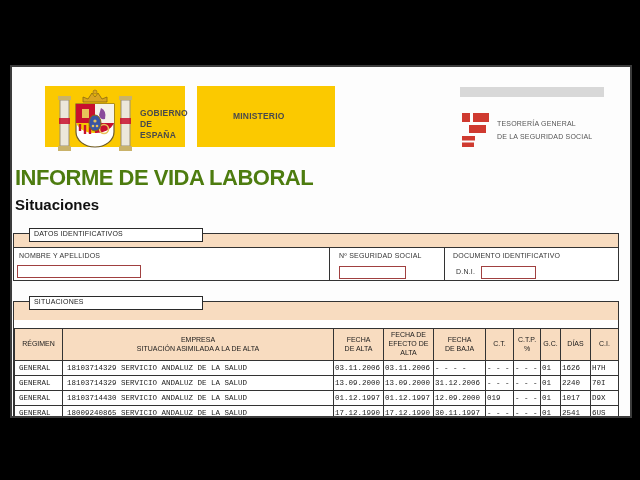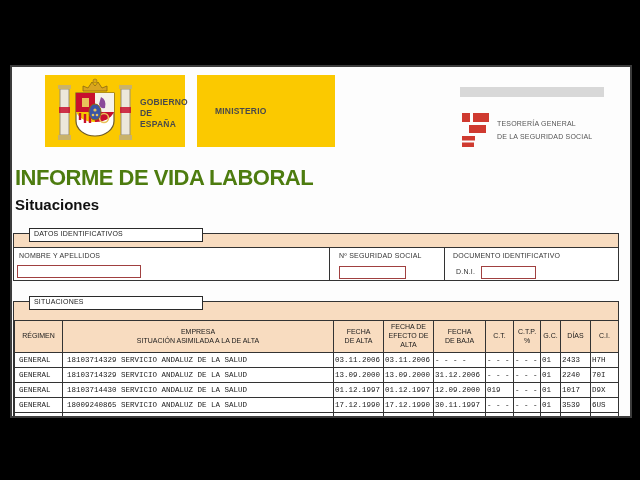--- a/index.html
+++ b/index.html
@@ -6,26 +6,26 @@
     --band_peach:#f8dcc0; --logo_yellow:#fbc900; --redaction_red:#a04040;
     --tgss_red:#cf3a30; --gray_bar:#d8d8d8; --table_border:#333333;
   }
   html,body{margin:0;padding:0;}
   body{width:640px;height:480px;background:#000;position:relative;overflow:hidden;
        font-family:"Liberation Sans",sans-serif;}
   .page{position:absolute;left:10px;top:65px;width:618px;height:349px;
         background:#fdfdfd;border:2px solid #3c3c3c;overflow:hidden;}
 
   
-  .ybox{position:absolute;top:8px;height:72px;background:var(--logo_yellow);}
+  .ybox{position:absolute;top:19px;height:61px;background:var(--logo_yellow);}
   .ybox1{left:33px;width:140px;}
   .ybox2{left:185px;width:138px;display:flex;flex-direction:column;justify-content:center;}
   .gob-text{position:absolute;left:95px;top:0;height:76px;display:flex;flex-direction:column;justify-content:center;}
   .ylabel{font-size:8.5px;font-weight:700;color:#4a4a4a;line-height:11px;letter-spacing:.2px;}
-  .ybox2 .ylabel{margin-left:18px;}
+  .ybox2 .ylabel{margin-left:36px;}
   .coat{position:absolute;left:12px;top:2px;}
 
   .tgss-bar{position:absolute;left:448px;top:20px;width:144px;height:10px;background:var(--gray_bar);}
   .tgss-logo{position:absolute;left:450px;top:46px;}
   .tgss-text{position:absolute;left:485px;top:50px;font-size:7px;color:#555;line-height:13px;letter-spacing:.2px;}
 
   .title{position:absolute;left:3px;top:98px;font-size:22px;font-weight:700;color:#4d7c0f;letter-spacing:-.5px;}
   .subtitle{position:absolute;left:3px;top:129px;font-size:15px;font-weight:700;color:#111;}
 
   
@@ -34,21 +34,21 @@
   .tab{position:absolute;left:15px;top:-6px;width:168px;height:11px;background:#fff;
        border:1px solid #2a2a2a;font-size:7px;color:#222;padding:1px 0 0 4px;letter-spacing:.2px;z-index:3;}
   .datos{top:166px;height:46px;}
   .field-label{position:absolute;font-size:7px;color:#333;letter-spacing:.2px;}
   .redbox{position:absolute;height:11px;background:#fff;border:1px solid var(--redaction_red);}
   .vline{position:absolute;top:14px;bottom:0;width:1px;background:var(--table_border);}
 
   .sits{top:234px;}
   .sec-band2{height:18px;background:var(--band_peach);}
 
-  table{border-collapse:collapse;table-layout:fixed;width:604px;}
+  table{border-collapse:collapse;table-layout:fixed;width:604px;margin-top:8px;}
   th,td{border:1px solid var(--table_border);overflow:hidden;}
   th{height:29px;background:var(--band_peach);font-weight:400;font-size:7px;color:#1a1a1a;
      line-height:1.25;text-align:center;vertical-align:middle;padding:1px 1px;}
   td{height:14px;font-family:"Liberation Mono",monospace;font-size:7.5px;color:#1a1a1a;
      text-align:left;white-space:pre;padding:0 1px;}
   td.c-regimen,td.c-empresa{text-align:left;padding-left:4px;}
 </style>
 </head>
 <body>
 
@@ -158,21 +158,21 @@
       <tbody id="sit-body">
           <tr>
             <td class="c-regimen">GENERAL</td>
             <td class="c-empresa">18103714329 SERVICIO ANDALUZ DE LA SALUD</td>
             <td class="c-alta">03.11.2006</td>
             <td class="c-efecto">03.11.2006</td>
             <td class="c-baja">- - - -</td>
             <td class="c-ct">- - -</td>
             <td class="c-ctp">- - -</td>
             <td class="c-gc">01</td>
-            <td class="c-dias">2433</td>
+            <td class="c-dias">1626</td>
             <td class="c-ci">H7H</td>
           </tr>
           <tr>
             <td class="c-regimen">GENERAL</td>
             <td class="c-empresa">18103714329 SERVICIO ANDALUZ DE LA SALUD</td>
             <td class="c-alta">13.09.2000</td>
             <td class="c-efecto">13.09.2000</td>
             <td class="c-baja">31.12.2006</td>
             <td class="c-ct">- - -</td>
             <td class="c-ctp">- - -</td>
@@ -194,21 +194,21 @@
           </tr>
           <tr>
             <td class="c-regimen">GENERAL</td>
             <td class="c-empresa">18009240865 SERVICIO ANDALUZ DE LA SALUD</td>
             <td class="c-alta">17.12.1990</td>
             <td class="c-efecto">17.12.1990</td>
             <td class="c-baja">30.11.1997</td>
             <td class="c-ct">- - -</td>
             <td class="c-ctp">- - -</td>
             <td class="c-gc">01</td>
-            <td class="c-dias">3539</td>
+            <td class="c-dias">2541</td>
             <td class="c-ci">6US</td>
           </tr>
           <tr>
             <td class="c-regimen">GENERAL</td>
             <td class="c-empresa">PRESTACION DESEMPLEO  EXTINCION</td>
             <td class="c-alta">01.12.1990</td>
             <td class="c-efecto">01.12.1990</td>
             <td class="c-baja">16.12.1990</td>
             <td class="c-ct"></td>
             <td class="c-ctp"></td>

